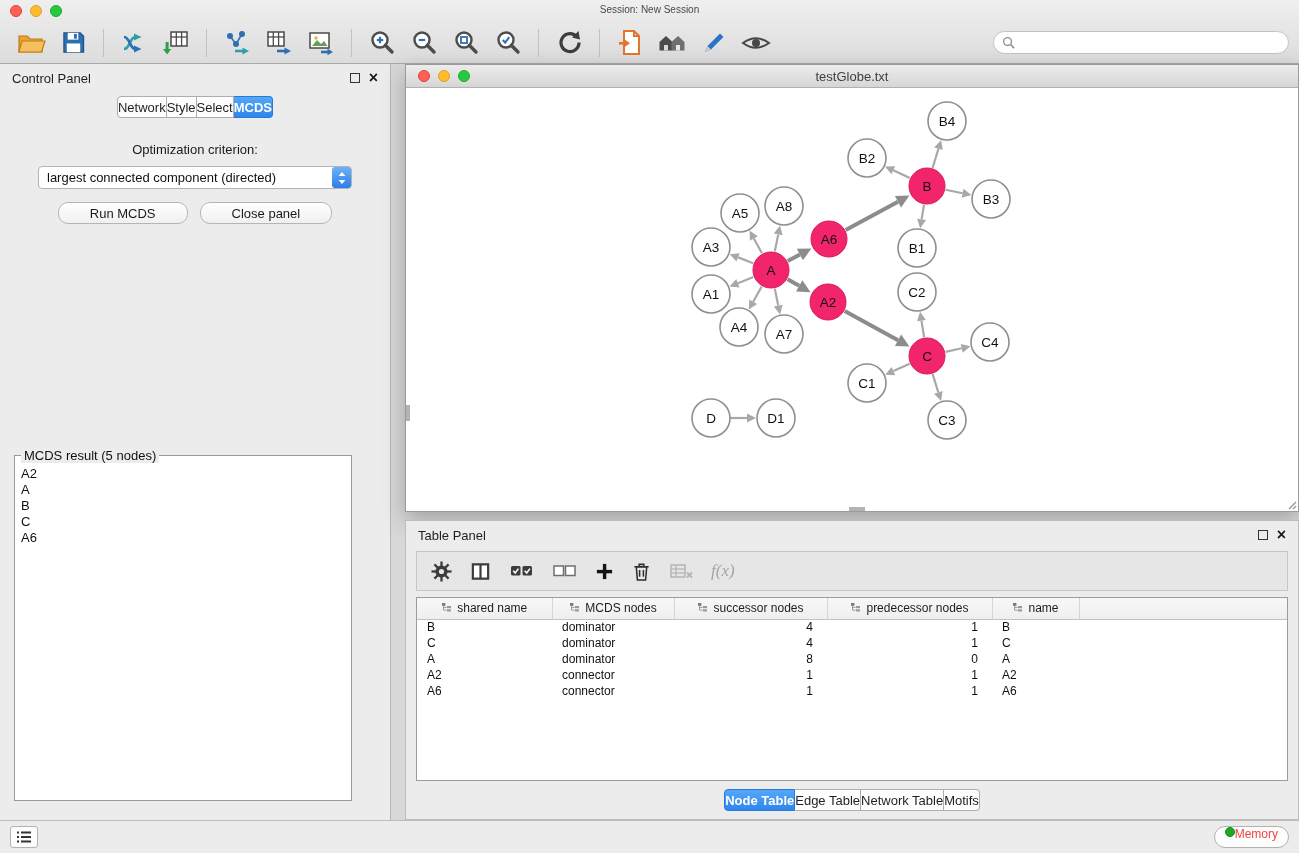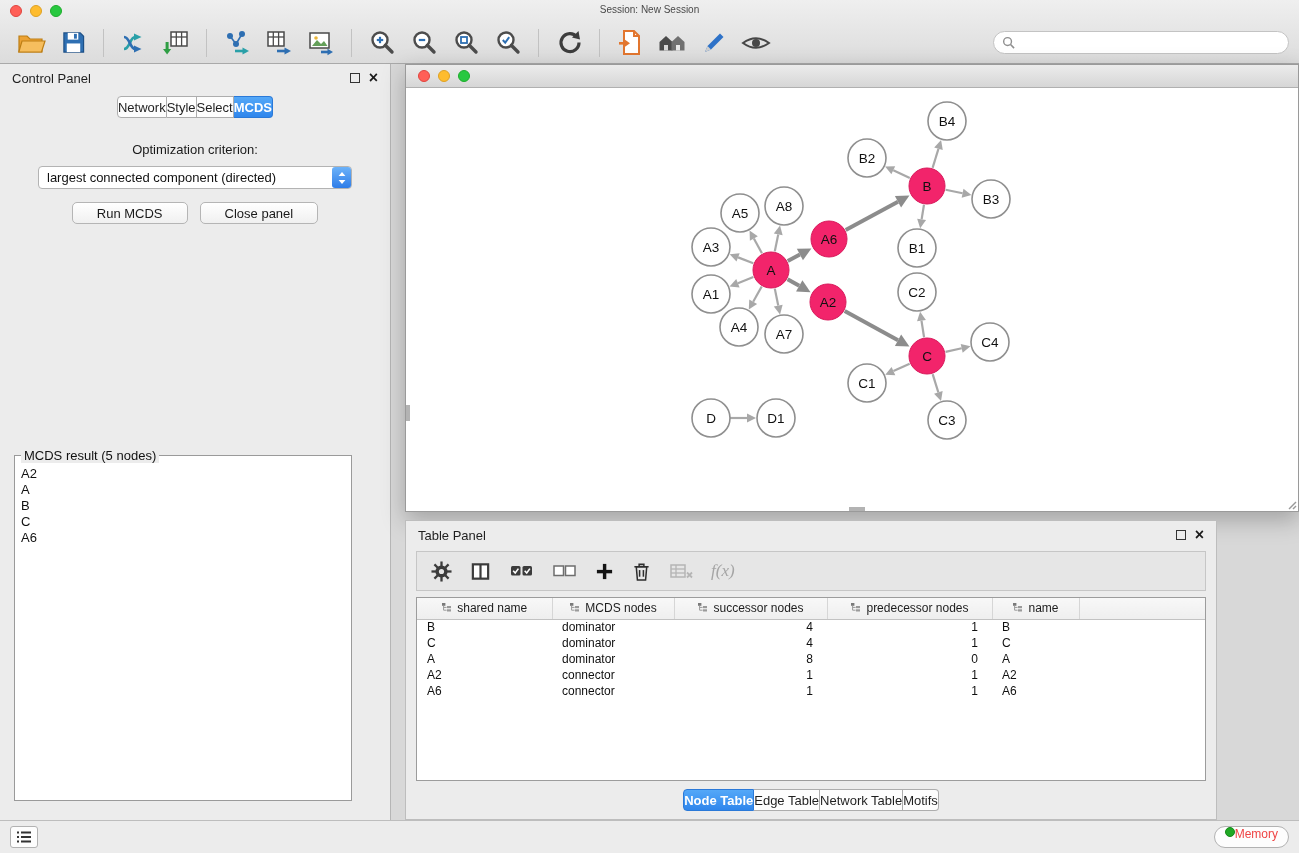--- a/index.html
+++ b/index.html
@@ -44,22 +44,22 @@
   .seg-tab.active { background:linear-gradient(#54a8f8,#2f86ec); border-color:#2a79d8; color:#fff;font-weight:bold; }
   .cp-tabs-row { margin-top:4px; }
   .opt-label { text-align:center; font-size:13px; color:#1a1a1a; margin-top:24px; }
   .combo { width:314px; height:23px; margin:9px auto 0; background:#fff;
     border:1px solid #b3b3b3; border-radius:4px; display:flex; align-items:center; position:relative; }
   .combo .combo-text { flex:1; font-size:13px; color:#111; padding:0 8px; white-space:nowrap;
     overflow:hidden; }
   .combo .stepper { width:19px; height:21px; border-radius:3px; margin-right:0;
     background:linear-gradient(#6cb2f9,#2e7de8); display:flex; align-items:center; justify-content:center; }
   .btn-row { display:flex; justify-content:center; gap:12px; margin-top:13px; }
-  .mac-btn { height:22px; padding:0 24px; font-size:13px; color:#1a1a1a;
-    background:linear-gradient(#ffffff,#f0f0f0); border:1px solid #b5b5b5; border-radius:5px;
+  .mac-btn { height:22px; padding:0 31px; font-size:13px; color:#1a1a1a;
+    background:linear-gradient(#ffffff,#f0f0f0); border:1px solid #b5b5b5; border-radius:10px;
     display:flex; align-items:center; }
   .result-fieldset { position:absolute; left:14px; top:391px; width:338px; height:346px;
     border:1px solid #9a9a9a; background:#fff; }
   .result-legend { position:absolute; top:-8px; left:6px; background:#ececec;
     font-size:13px; color:#111; padding:0 3px; }
   .result-list { position:absolute; inset:10px 2px 2px 2px; overflow:auto; }
   .mcds-item { font-size:13px; color:#111; line-height:16px; padding:0 4px; }
 
   
   .net-window { position:absolute; left:405px; top:64px; width:894px; height:448px;
@@ -68,21 +68,21 @@
     background:linear-gradient(#ececec,#d6d6d6); border-bottom:1px solid #b0b0b0; }
   .net-titlebar .traffic { top:5px; left:12px; }
   .net-title { position:absolute; left:0; right:0; top:4px; text-align:center;
     font-size:13px; color:#3f3f3f; }
   .net-canvas { position:absolute; top:23px; left:0; right:0; bottom:0; background:#fff; }
   .stub-v { position:absolute; left:0; top:340px; width:4px; height:16px; background:#b3b3b3; }
   .stub-h { position:absolute; bottom:0; left:443px; width:16px; height:4px; background:#b3b3b3; }
   .grip { position:absolute; right:1px; bottom:1px; }
 
   
-  .table-panel { position:absolute; left:405px; top:520px; width:812px; height:300px;
+  .table-panel { position:absolute; left:405px; top:520px; width:894px; height:300px;
     background:#ececec; border:1px solid #bdbdbd; }
   .tp-toolbar { position:absolute; left:10px; right:10px; top:30px; height:40px;
     border:1px solid #c6c6c6; background:#e6e6e6; display:flex; align-items:center;
     gap:18px; padding:0 14px; }
   .tp-ico { display:flex; align-items:center; justify-content:center; }
   .fx-label { font-family:"Liberation Serif", serif; font-style:italic; font-size:17px; color:#a5a5a5; }
   .data-table-wrap { position:absolute; left:10px; right:10px; top:76px; bottom:38px;
     background:#fff; border:1px solid #9c9c9c; overflow:hidden; }
   table.dt { border-collapse:collapse; table-layout:fixed; width:100%; font-size:12px; }
   table.dt thead th { height:21px; background:linear-gradient(#f8f8f8,#eeeeee);
@@ -297,20 +297,21 @@
   </div>
 </div>
 
 <div class="net-window">
   <div class="net-titlebar">
     <div class="traffic">
       <span class="light red"></span>
       <span class="light yellow"></span>
       <span class="light green"></span>
     </div>
+    <div class="net-title">testGlobe.txt</div>
   </div>
   <div class="net-canvas">
     <svg id="graph-svg" width="892" height="423" viewBox="0 0 892 423">
         <line x1="355.9223330087103" y1="165.3088058547254" x2="347.8553864603896" y2="150.47603316910335" stroke="#A8A8A8" stroke-width="2.2"></line>
         <polygon points="343.5554389381997,142.56967804765748 351.8085640211125,148.3260594080084 343.9022088996667,152.6260069301983" fill="#A8A8A8"></polygon>
         <line x1="368.782138561512" y1="163.38024092794097" x2="372.22726219558695" y2="146.41963226787956" stroke="#A8A8A8" stroke-width="2.2"></line>
         <polygon points="374.0188015141979,137.59974639164108 376.6372051337062,147.31540192718504 367.8173192574677,145.5238626085741" fill="#A8A8A8"></polygon>
         <line x1="347.25882377126106" y1="175.19921577898342" x2="332.07863740175947" y2="169.3801443373411" stroke="#A8A8A8" stroke-width="2.2"></line>
         <polygon points="323.674922346041,166.15872023264905 333.6893494541055,165.17828680948188 330.4679253494134,173.58200186520034" fill="#A8A8A8"></polygon>
         <line x1="347.35894287318007" y1="189.05642285072798" x2="331.9258240356725" y2="195.229670385731" stroke="#A8A8A8" stroke-width="2.2"></line>

